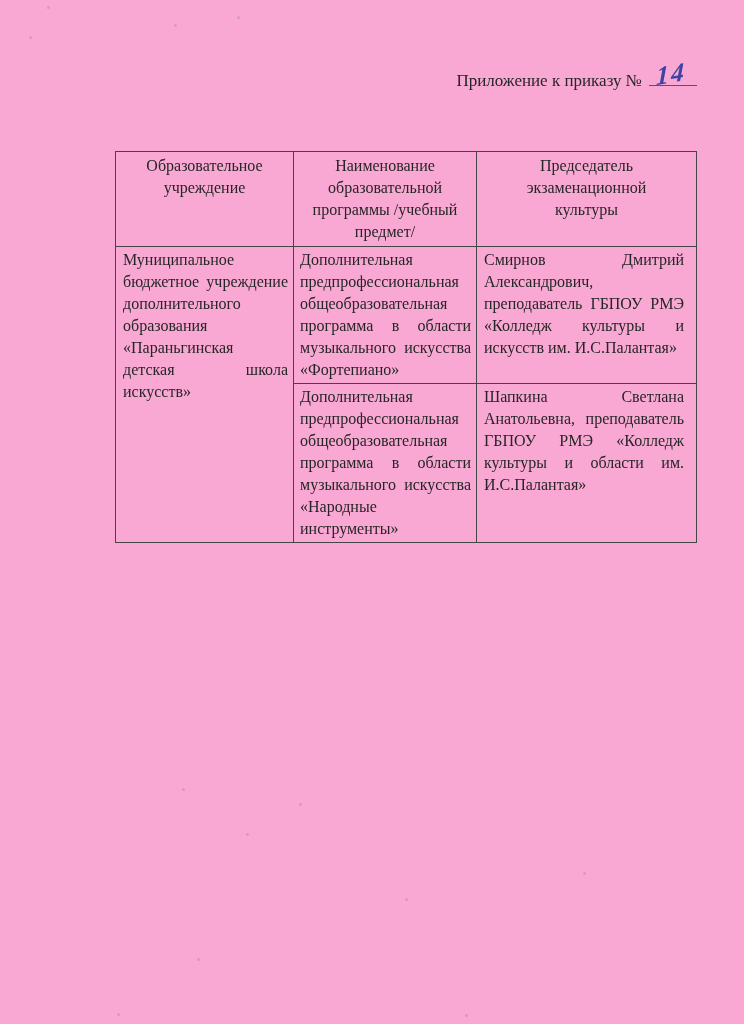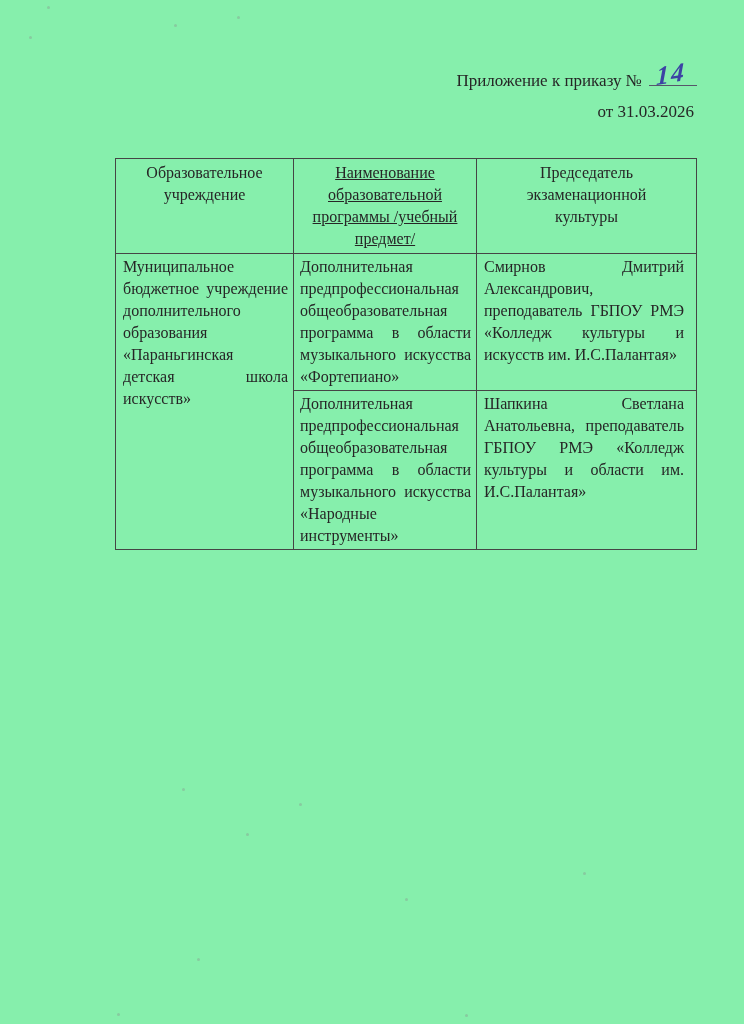--- a/index.html
+++ b/index.html
@@ -10,21 +10,21 @@
     width: 744px;
     height: 1024px;
     background: #ffffff;
     font-family: "Liberation Serif", "DejaVu Serif", serif;
     color: #262626;
     position: relative;
   }
   .page {
     position: absolute;
     inset: 0;
-    background: #86efac;
+    background: #f9a8d4;
     overflow: hidden;
   }
 
   
   .annotation {
     position: absolute;
     top: 68px;
     right: 47px;
     text-align: right;
     font-size: 17px;
@@ -55,42 +55,42 @@
   .date-line {
     margin-top: 9px;
     padding-right: 3px;
     white-space: nowrap;
   }
 
   
   table.doc-table {
     position: absolute;
     left: 115px;
-    top: 158px;
+    top: 151px;
     width: 581px;
     border-collapse: collapse;
     table-layout: fixed;
     font-size: 16px;
     line-height: 22px;
   }
   .doc-table th, .doc-table td {
     border: 1.5px solid #454545;
     vertical-align: top;
     font-weight: normal;
   }
   .doc-table thead tr { height: 91px; }
   .doc-table tbody tr.r1 { height: 128px; }
   .doc-table tbody tr.r2 { height: 154px; }
   .doc-table th {
     text-align: center;
     padding: 3px 4px;
   }
   .hc { margin: 0 auto; }
   .hc1 { max-width: 152px; }
-  .hc2 { max-width: 160px; text-decoration: underline; }
+  .hc2 { max-width: 160px; }
   .hc3 { max-width: 172px; }
   .doc-table td {
     text-align: justify;
   }
   td.c1 { padding: 2px 5px 2px 7px; }
   td.c2 { padding: 2px 5px 2px 6px; }
   td.c3 { padding: 2px 12px 2px 7px; }
 
   
   .speck {
@@ -104,21 +104,20 @@
 </style>
 </head>
 <body>
 
 <div class="page">
 
   <div class="annotation">
     <div class="appendix-line">
       <span>Приложение к приказу №</span><span class="number-slot"><span class="handwritten" style="color: rgb(60, 67, 164);">14</span></span>
     </div>
-    <div class="date-line">от 31.03.2026</div>
   </div>
 
   <table class="doc-table">
     <colgroup>
       <col style="width:178px">
       <col style="width:183px">
       <col style="width:220px">
     </colgroup>
     <thead>
       <tr>

